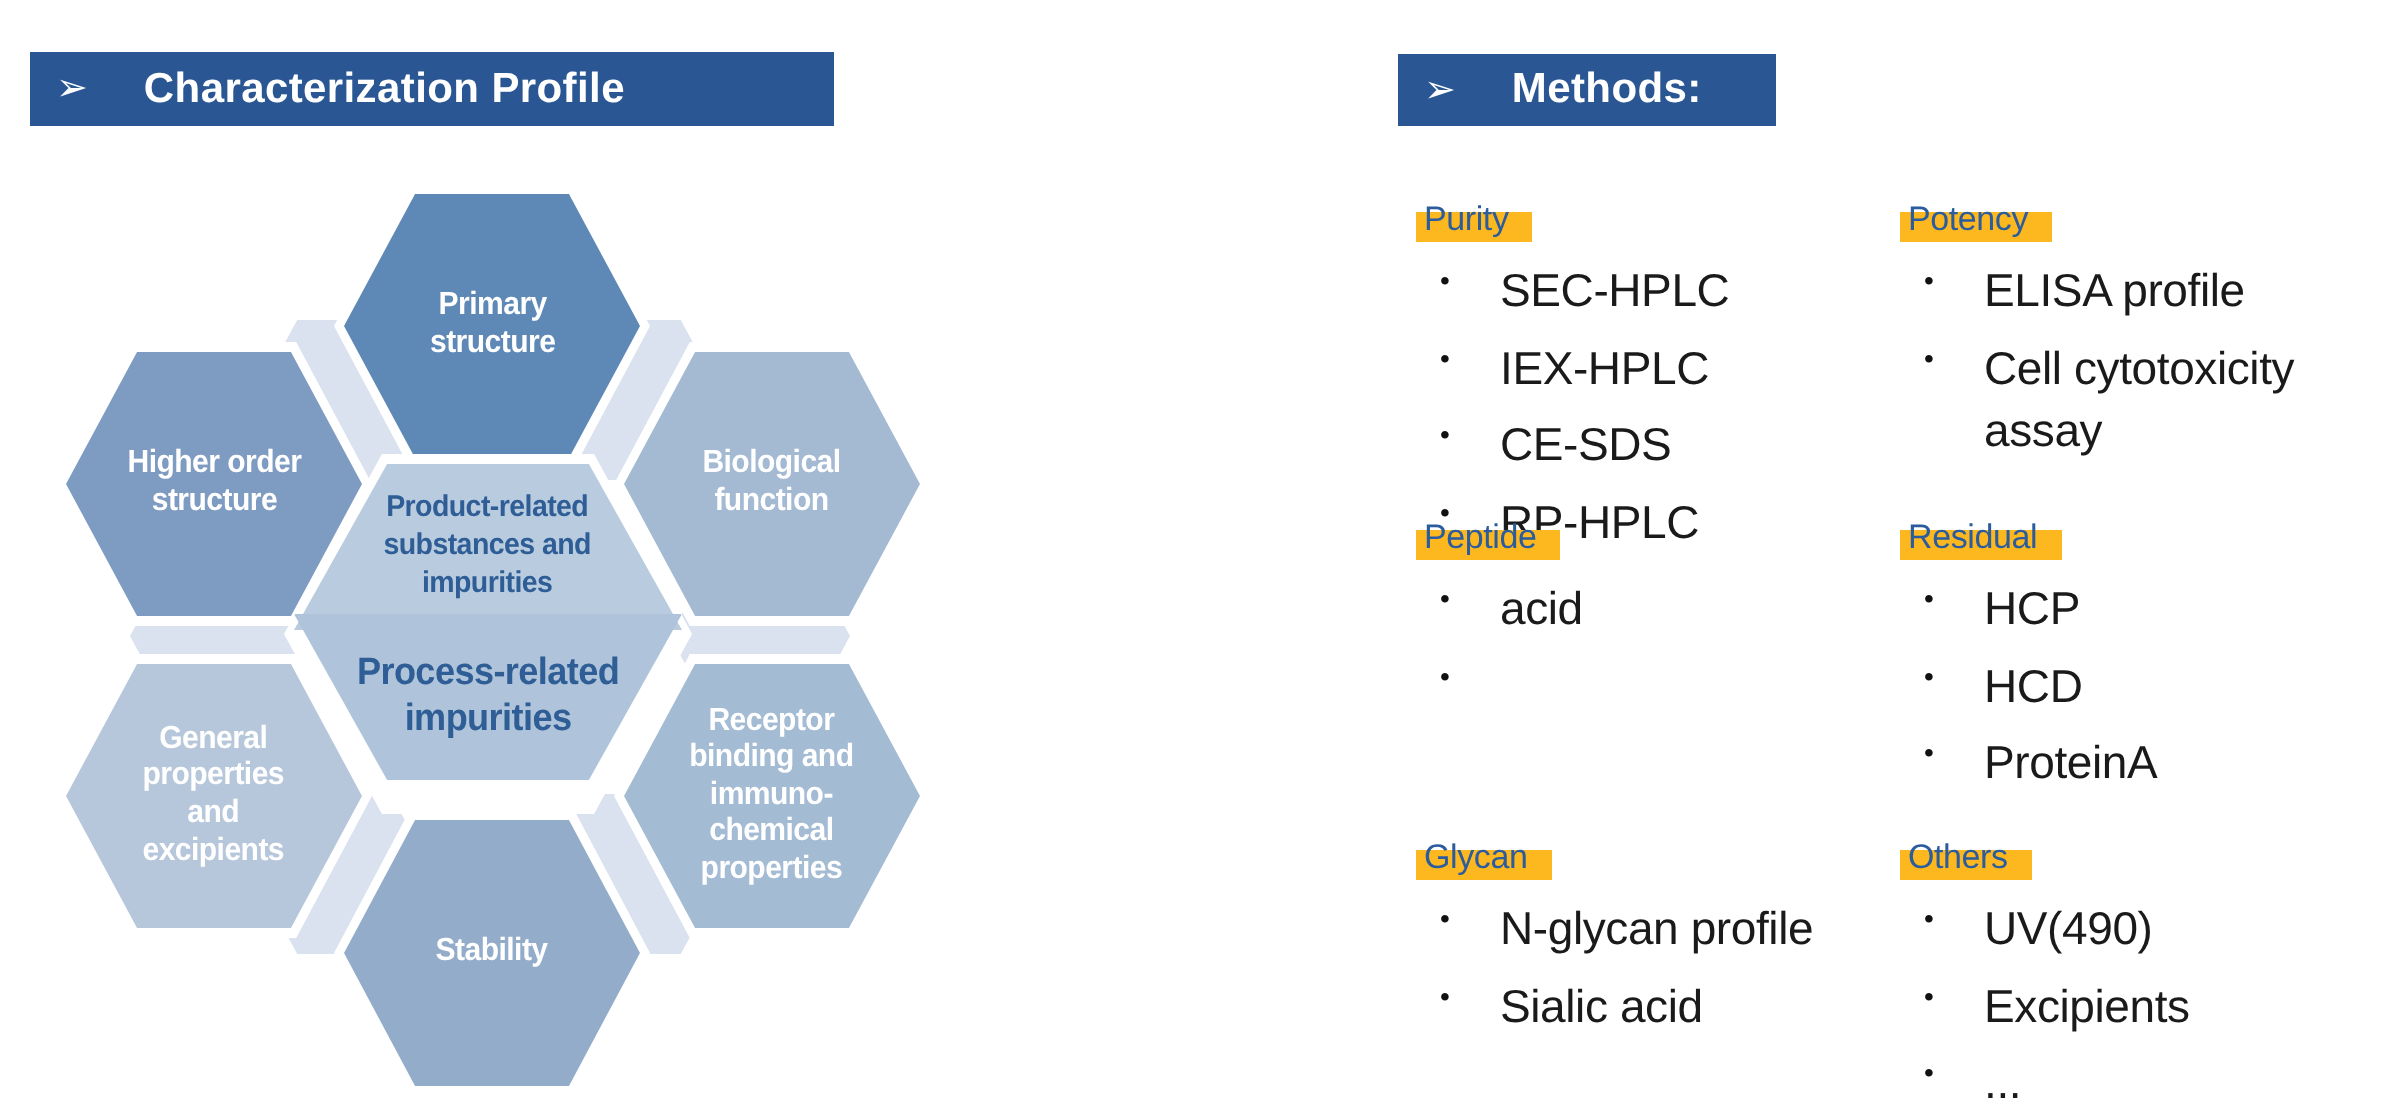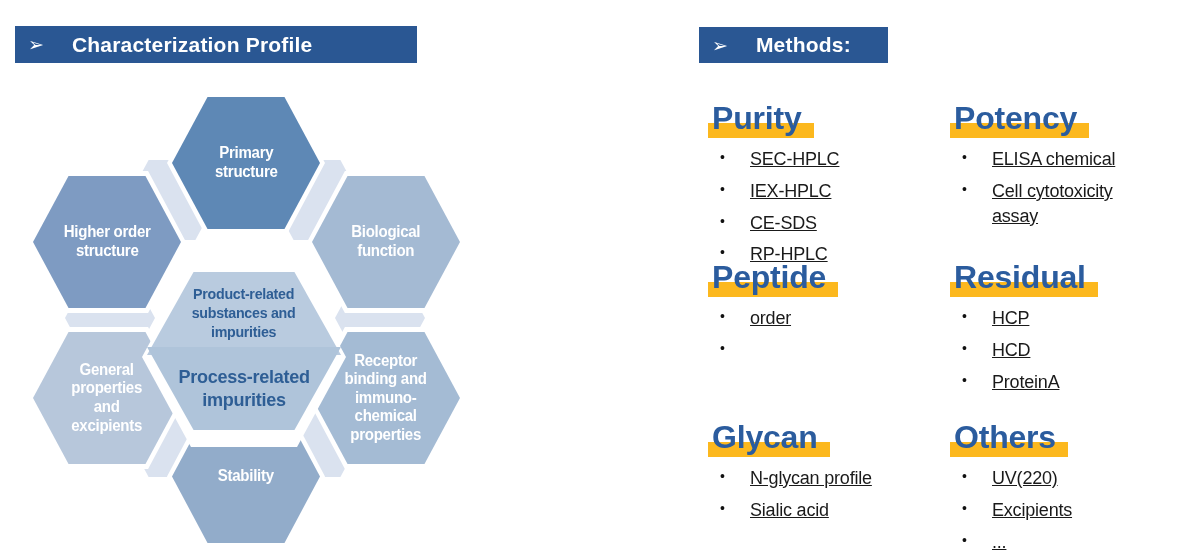--- a/index.html
+++ b/index.html
@@ -38,21 +38,21 @@
   .w-general    { left:28px;  top:327px; width:158px; height:142px; }
   .w-receptor   { left:307px; top:327px; width:158px; height:142px; }
   .w-stability  { left:167px; top:405px; width:158px; height:143px; }
   .hex-primary    { background:var(--hex-primary); }
   .hex-higher     { background:var(--hex-higher); }
   .hex-biological { background:var(--hex-biological); }
   .hex-general    { background:var(--hex-general); }
   .hex-receptor   { background:var(--hex-receptor); }
   .hex-stability  { background:var(--hex-stability); }
 
-  .w-center { left:142px; top:227px; width:204px; height:180px;margin-top:40px; }
+  .w-center { left:142px; top:227px; width:204px; height:180px; }
   .center-half {
     position:absolute; left:5px; width:194px; height:83px;
     display:flex; align-items:center; justify-content:center; text-align:center;
   }
   .center-top {
     top:5px; background:var(--hex-center-top);
     clip-path: polygon(24% 0, 76% 0, 100% 100%, 0 100%);
   }
   .center-bottom {
     top:80px; background:var(--hex-center-bottom);
@@ -62,34 +62,33 @@
     white-space:pre-line; font-weight:bold; color:var(--center-text-blue);
     transform:scaleX(0.95); letter-spacing:-0.3px;
   }
   .center-label.small { font-size:15px; line-height:1.25; }
   .center-label.big   { font-size:19px; line-height:1.2; }
 
   
   .method-section { position:absolute; width:235px; }
   .cat-head { position:relative; display:inline-block; }
   .cat-title {
-    position:relative; z-index:1; font-size:32px; font-weight:bold;
+    position:relative; z-index:1; font-size:17px; font-weight:normal;
     color:var(--heading-blue); letter-spacing:-0.2px;
   }
   .cat-hl {
     position:absolute; left:-4px; right:-12px; bottom:-1px; height:15px;
     background:var(--accent-yellow); z-index:0;
   }
   .method-list { list-style:none; margin:10px 0 0 0; padding:0 0 0 8px; }
   .method-list li { display:flex; align-items:flex-start; margin:0 0 7px 0; }
   .mi-bullet { width:30px; flex:0 0 30px; font-size:14px; color:#111; padding-top:2px; }
   .mi-text {
-    font-size:18px; color:var(--list-text); line-height:1.38; white-space:pre-line;
+    font-size:23px; color:var(--list-text); line-height:1.38; white-space:pre-line;
     letter-spacing:-0.2px;
-    text-decoration:underline;
   }
   .sec-purity   { left:712px; top:100px; }
   .sec-potency  { left:954px; top:100px; }
   .sec-identify { left:712px; top:259px; }
   .sec-residual { left:954px; top:259px; }
   .sec-glycan   { left:712px; top:419px; }
   .sec-others   { left:954px; top:419px; }
 </style>
 </head>
 <body>
@@ -194,39 +193,39 @@
   </div>
 
   <div class="method-section sec-potency">
     <div class="cat-head">
       <span class="cat-hl"></span>
       <span class="cat-title">Potency</span>
     </div>
     <ul class="method-list">
       <li>
           <span class="mi-bullet">•</span>
-          <span class="mi-text">ELISA chemical</span>
+          <span class="mi-text">ELISA profile</span>
         </li>
       <li>
           <span class="mi-bullet">•</span>
           <span class="mi-text">Cell cytotoxicity
 assay</span>
         </li>
     </ul>
   </div>
 
   <div class="method-section sec-identify">
     <div class="cat-head">
       <span class="cat-hl"></span>
       <span class="cat-title">Peptide</span>
     </div>
     <ul class="method-list">
       <li>
           <span class="mi-bullet">•</span>
-          <span class="mi-text">order</span>
+          <span class="mi-text">acid</span>
         </li>
       <li>
           <span class="mi-bullet">•</span>
         </li>
     </ul>
   </div>
 
   <div class="method-section sec-residual">
     <div class="cat-head">
       <span class="cat-hl"></span>
@@ -266,21 +265,21 @@
   </div>
 
   <div class="method-section sec-others">
     <div class="cat-head">
       <span class="cat-hl"></span>
       <span class="cat-title">Others</span>
     </div>
     <ul class="method-list">
       <li>
           <span class="mi-bullet">•</span>
-          <span class="mi-text">UV(220)</span>
+          <span class="mi-text">UV(490)</span>
         </li>
       <li>
           <span class="mi-bullet">•</span>
           <span class="mi-text">Excipients</span>
         </li>
       <li>
           <span class="mi-bullet">•</span>
           <span class="mi-text">...</span>
         </li>
     </ul>

